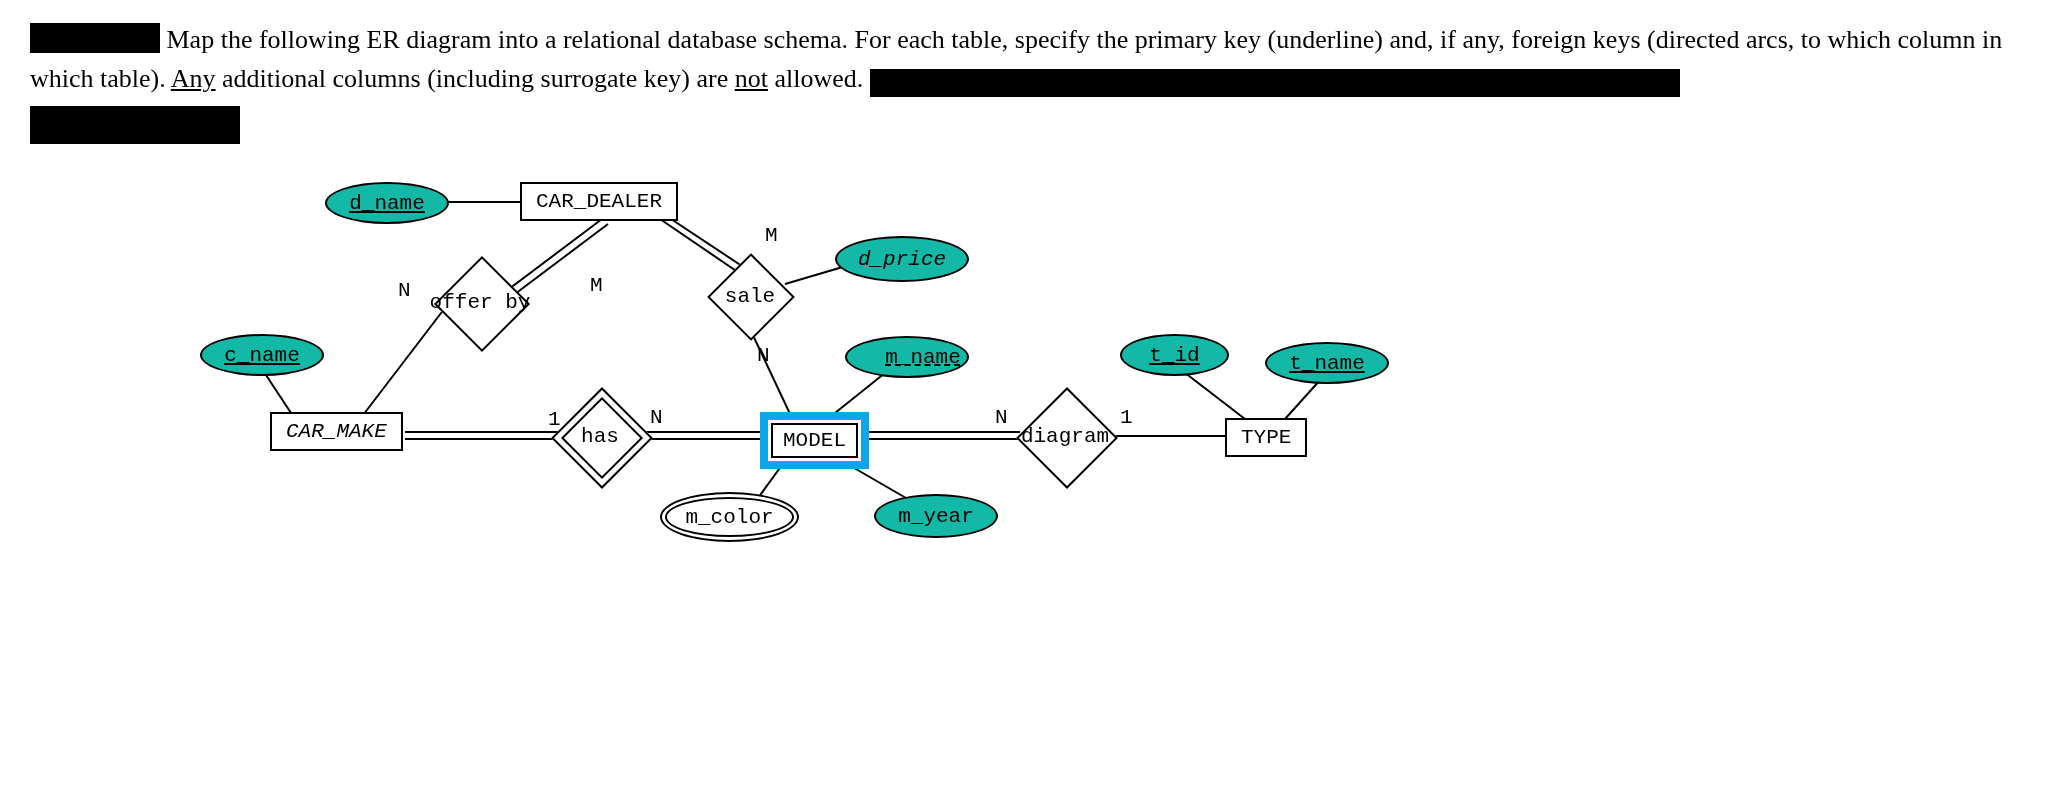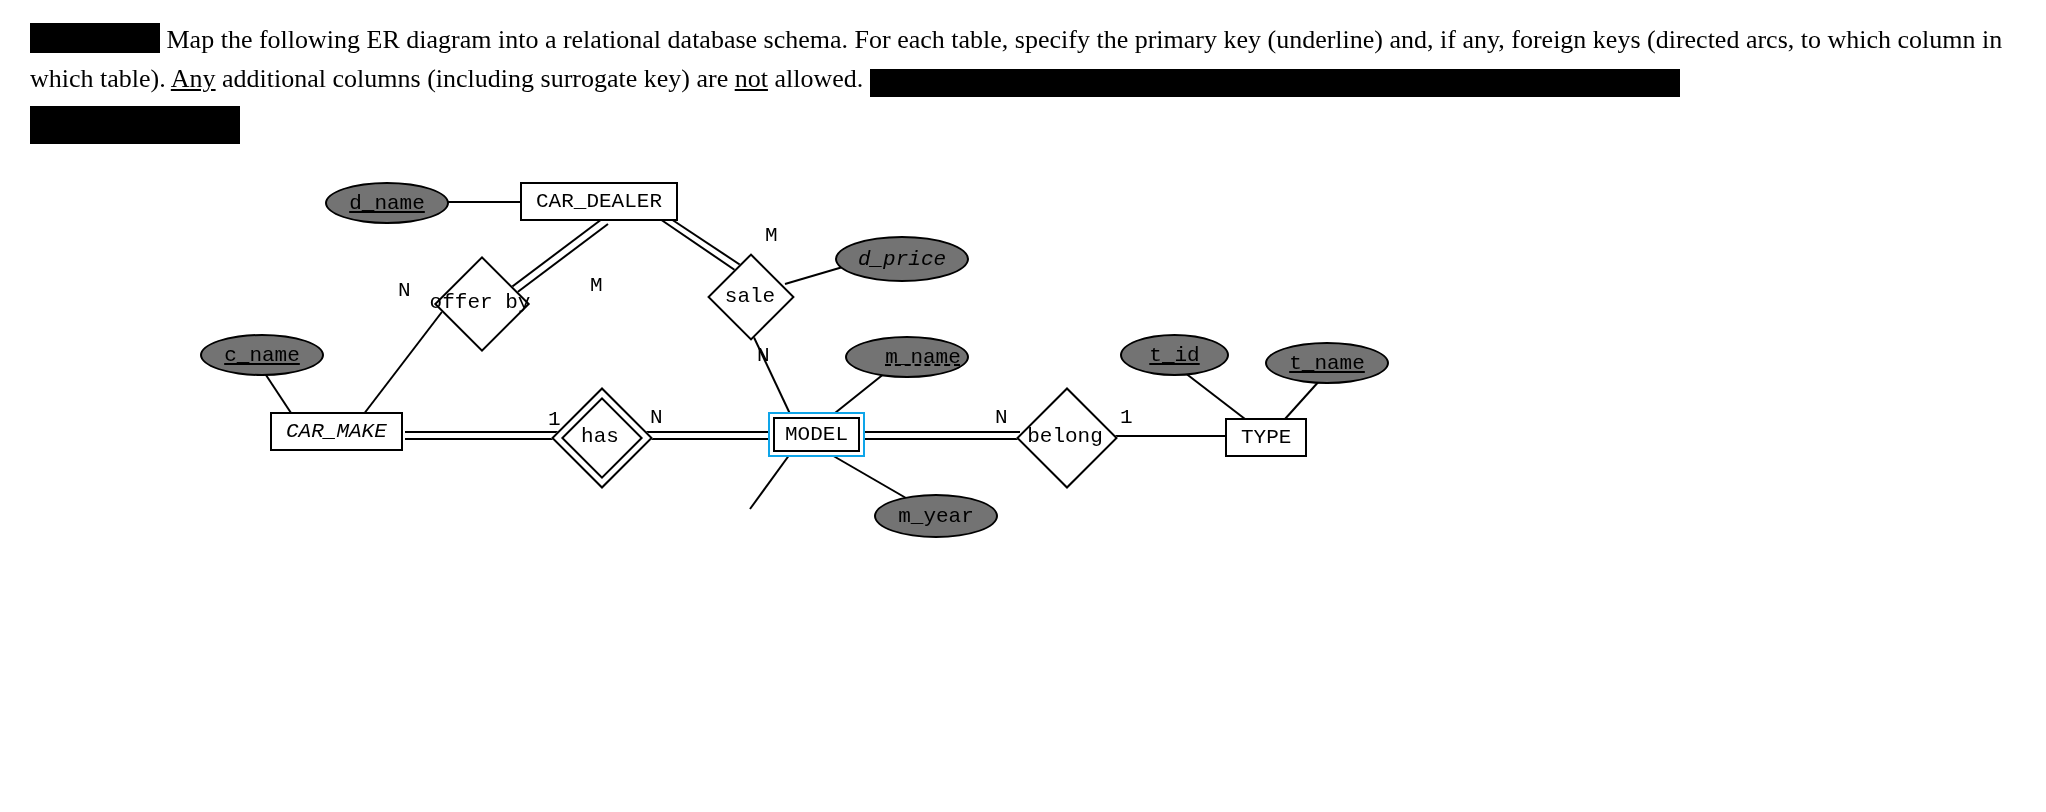--- a/index.html
+++ b/index.html
@@ -36,35 +36,34 @@
   }
   .entity {
     position: absolute;
     border: 2px solid black;
     background: white;
     padding: 6px 14px;
     text-align: center;
   }
   .weak-entity {
     position: absolute;
-    border: 2px solid #0ea5e9;
+    border: 8px solid #0ea5e9;
     background: white;
     text-align: center;
-    margin-left: 8px;
   }
   .weak-entity .inner {
     border: 2px solid black;
     padding: 4px 10px;
     margin: 3px;
   }
   .attr {
     position: absolute;
     border: 2px solid black;
     border-radius: 50%;
-    background: #737373;
+    background: #14b8a6;
     text-align: center;
     display: flex;
     align-items: center;
     justify-content: center;
   }
   .attr-multi {
     position: absolute;
     border: 2px solid black;
     border-radius: 50%;
     background: white;
@@ -175,20 +174,25 @@
   </div>
   <div class="attr" style="left:10px; top:160px; width:120px; height:38px;text-align:right;">
     <span class="key">c_name</span>
   </div>
   <div class="attr" style="left:645px; top:62px; width:130px; height:42px;font-style:italic;">
     <span>d_price</span>
   </div>
   <div class="attr" style="left:655px; top:162px; width:120px; height:38px;">
     <span class="partial-key">m_name</span>
   </div>
+  <div class="attr-multi" style="left:470px; top:318px; width:135px; height:46px;">
+    <div class="inner">
+        <span>m_color</span>
+      </div>
+  </div>
   <div class="attr" style="left:684px; top:320px; width:120px; height:40px;">
     <span>m_year</span>
   </div>
   <div class="attr" style="left:930px; top:160px; width:105px; height:38px;">
     <span class="key">t_id</span>
   </div>
   <div class="attr" style="left:1075px; top:168px; width:120px; height:38px;">
     <span class="key">t_name</span>
   </div>
 
@@ -216,21 +220,21 @@
   </div>
 
   <div style="position:absolute; left:410px; top:262px;">
     <div class="diamond-shape" style="left:-34px; top:-34px; width:68px; height:68px;"></div>
     <div class="diamond-shape" style="left:-27px; top:-27px; width:54px; height:54px;"></div>
     <div class="diamond-label">has</div>
   </div>
 
   <div style="position:absolute; left:875px; top:262px;">
     <div class="diamond-shape" style="left:-34px; top:-34px; width:68px; height:68px;"></div>
-    <div class="diamond-label">belong</div>
+    <div class="diamond-label">diagram</div>
   </div>
 
   <div class="card" style="left:208px; top:105px;">N</div>
   <div class="card" style="left:400px; top:100px;">M</div>
   <div class="card" style="left:575px; top:50px;">M</div>
   <div class="card" style="left:567px; top:170px;">N</div>
   <div class="card" style="left:358px; top:234px;">1</div>
   <div class="card" style="left:460px; top:232px;">N</div>
   <div class="card" style="left:805px; top:232px;">N</div>
   <div class="card" style="left:930px; top:232px;">1</div>

